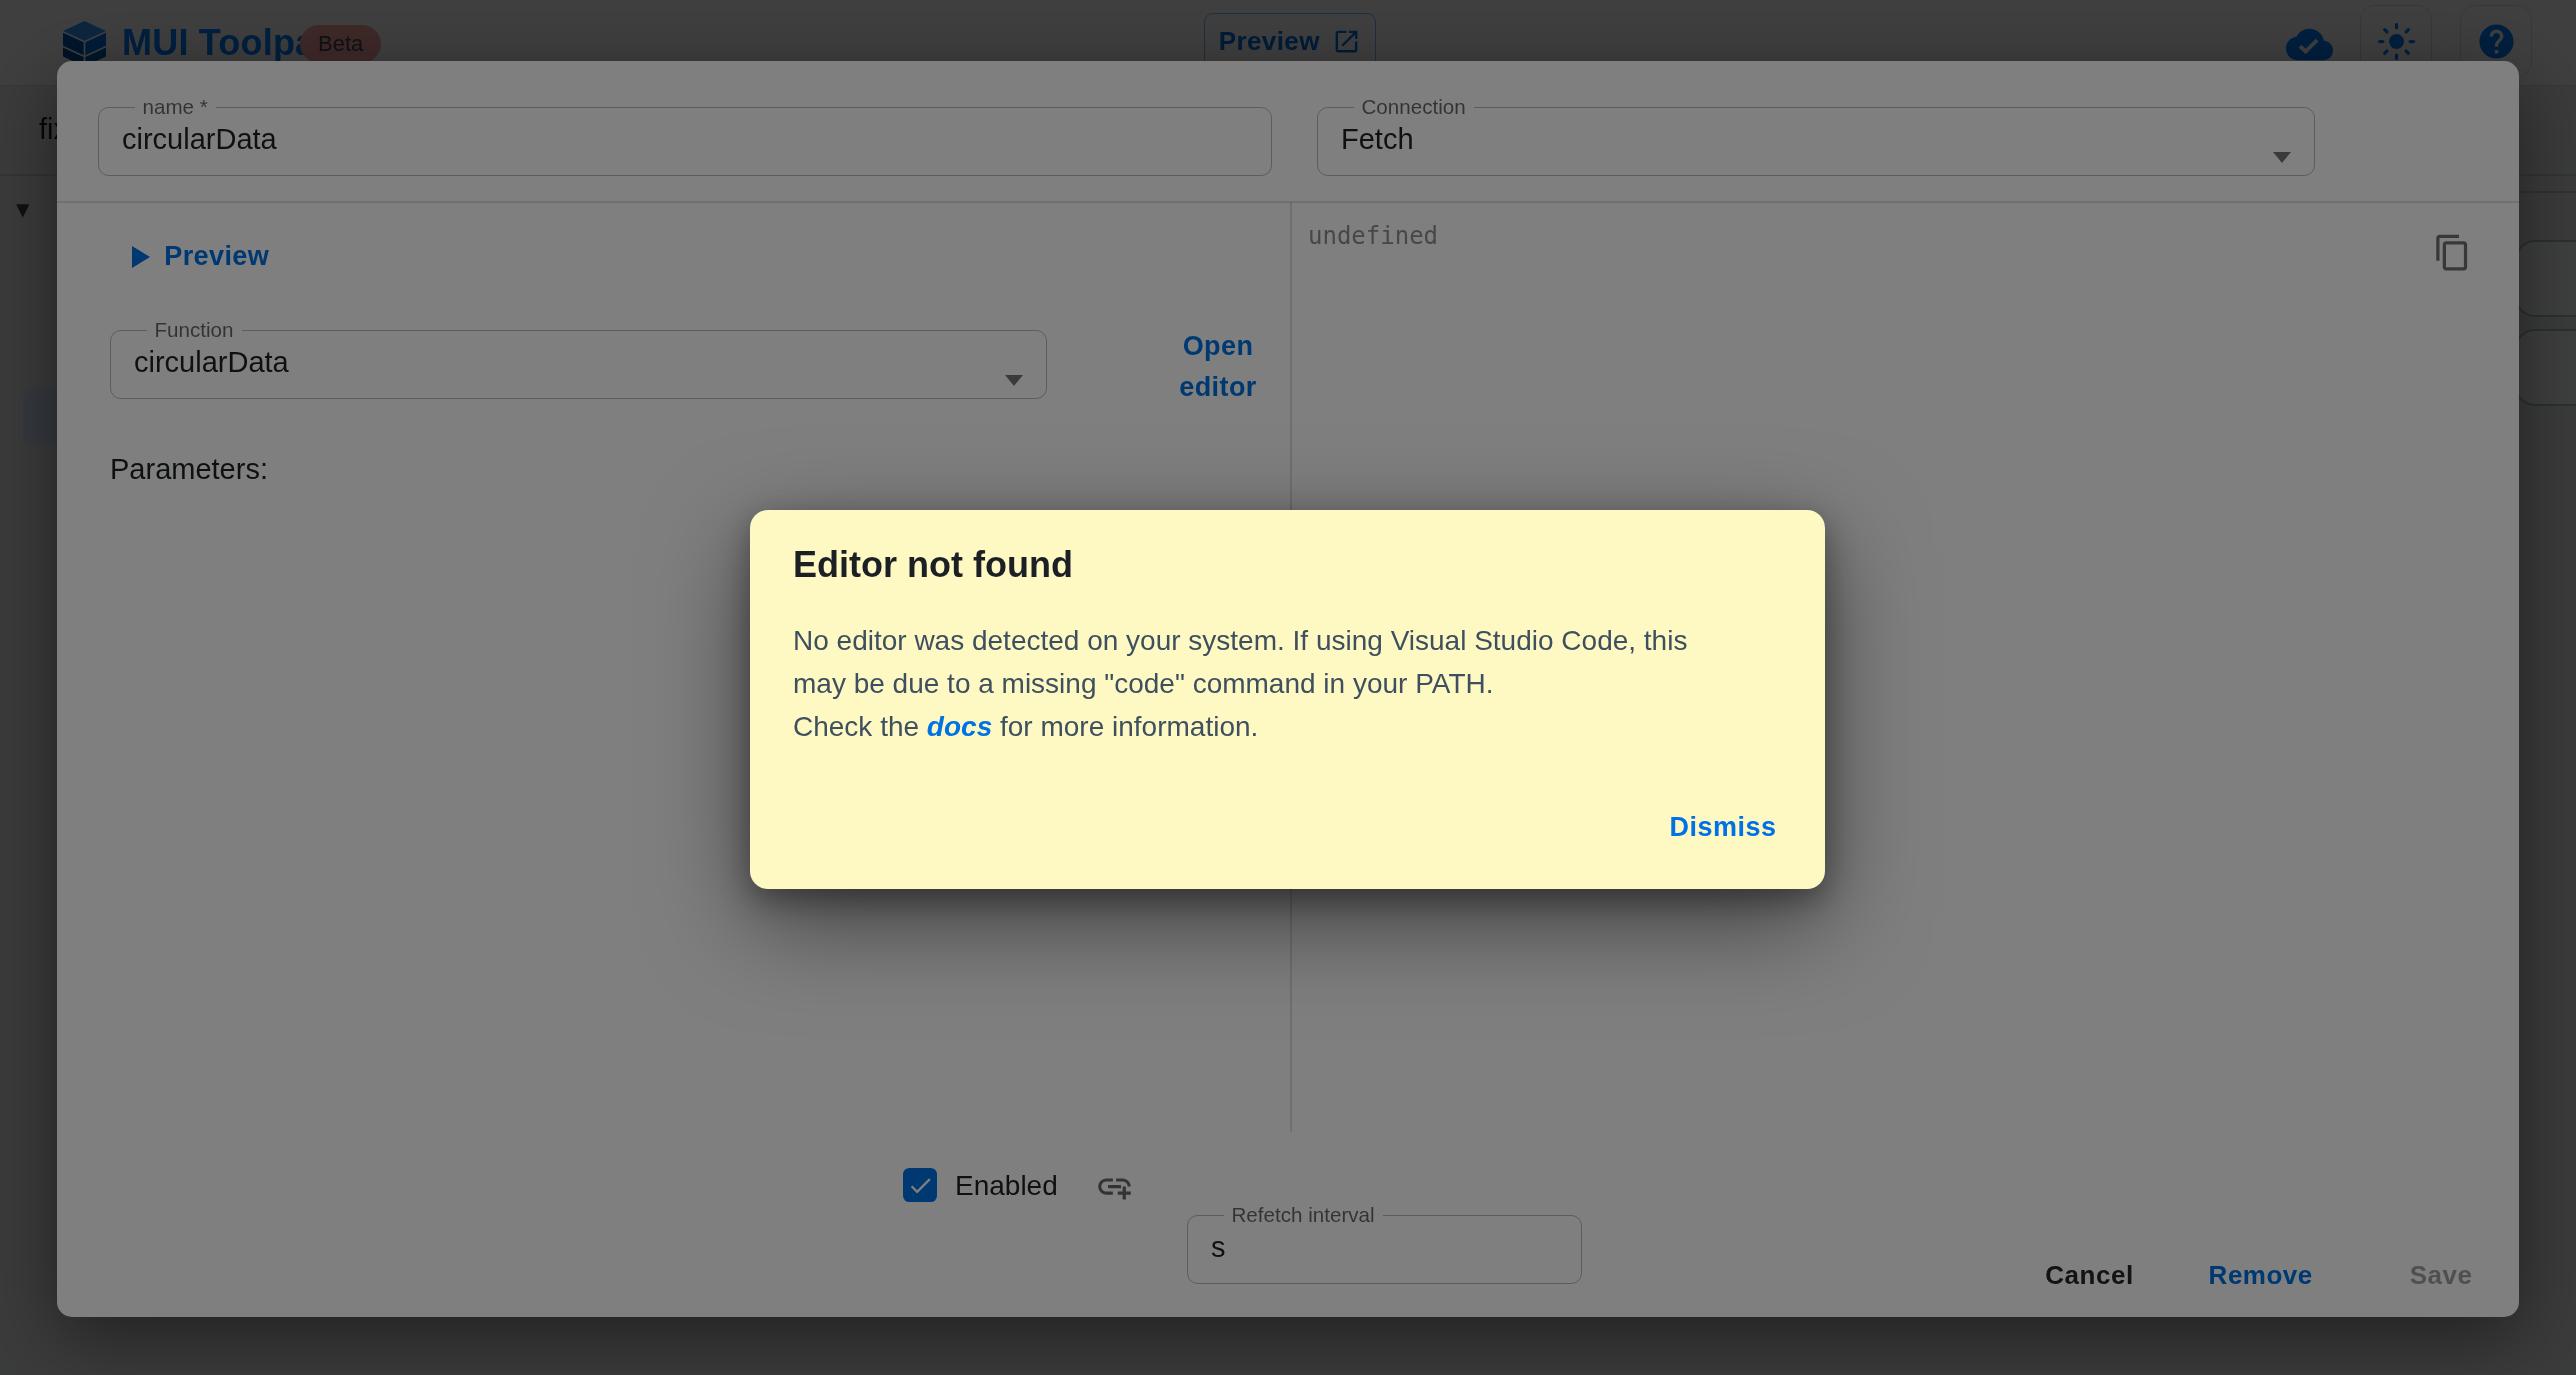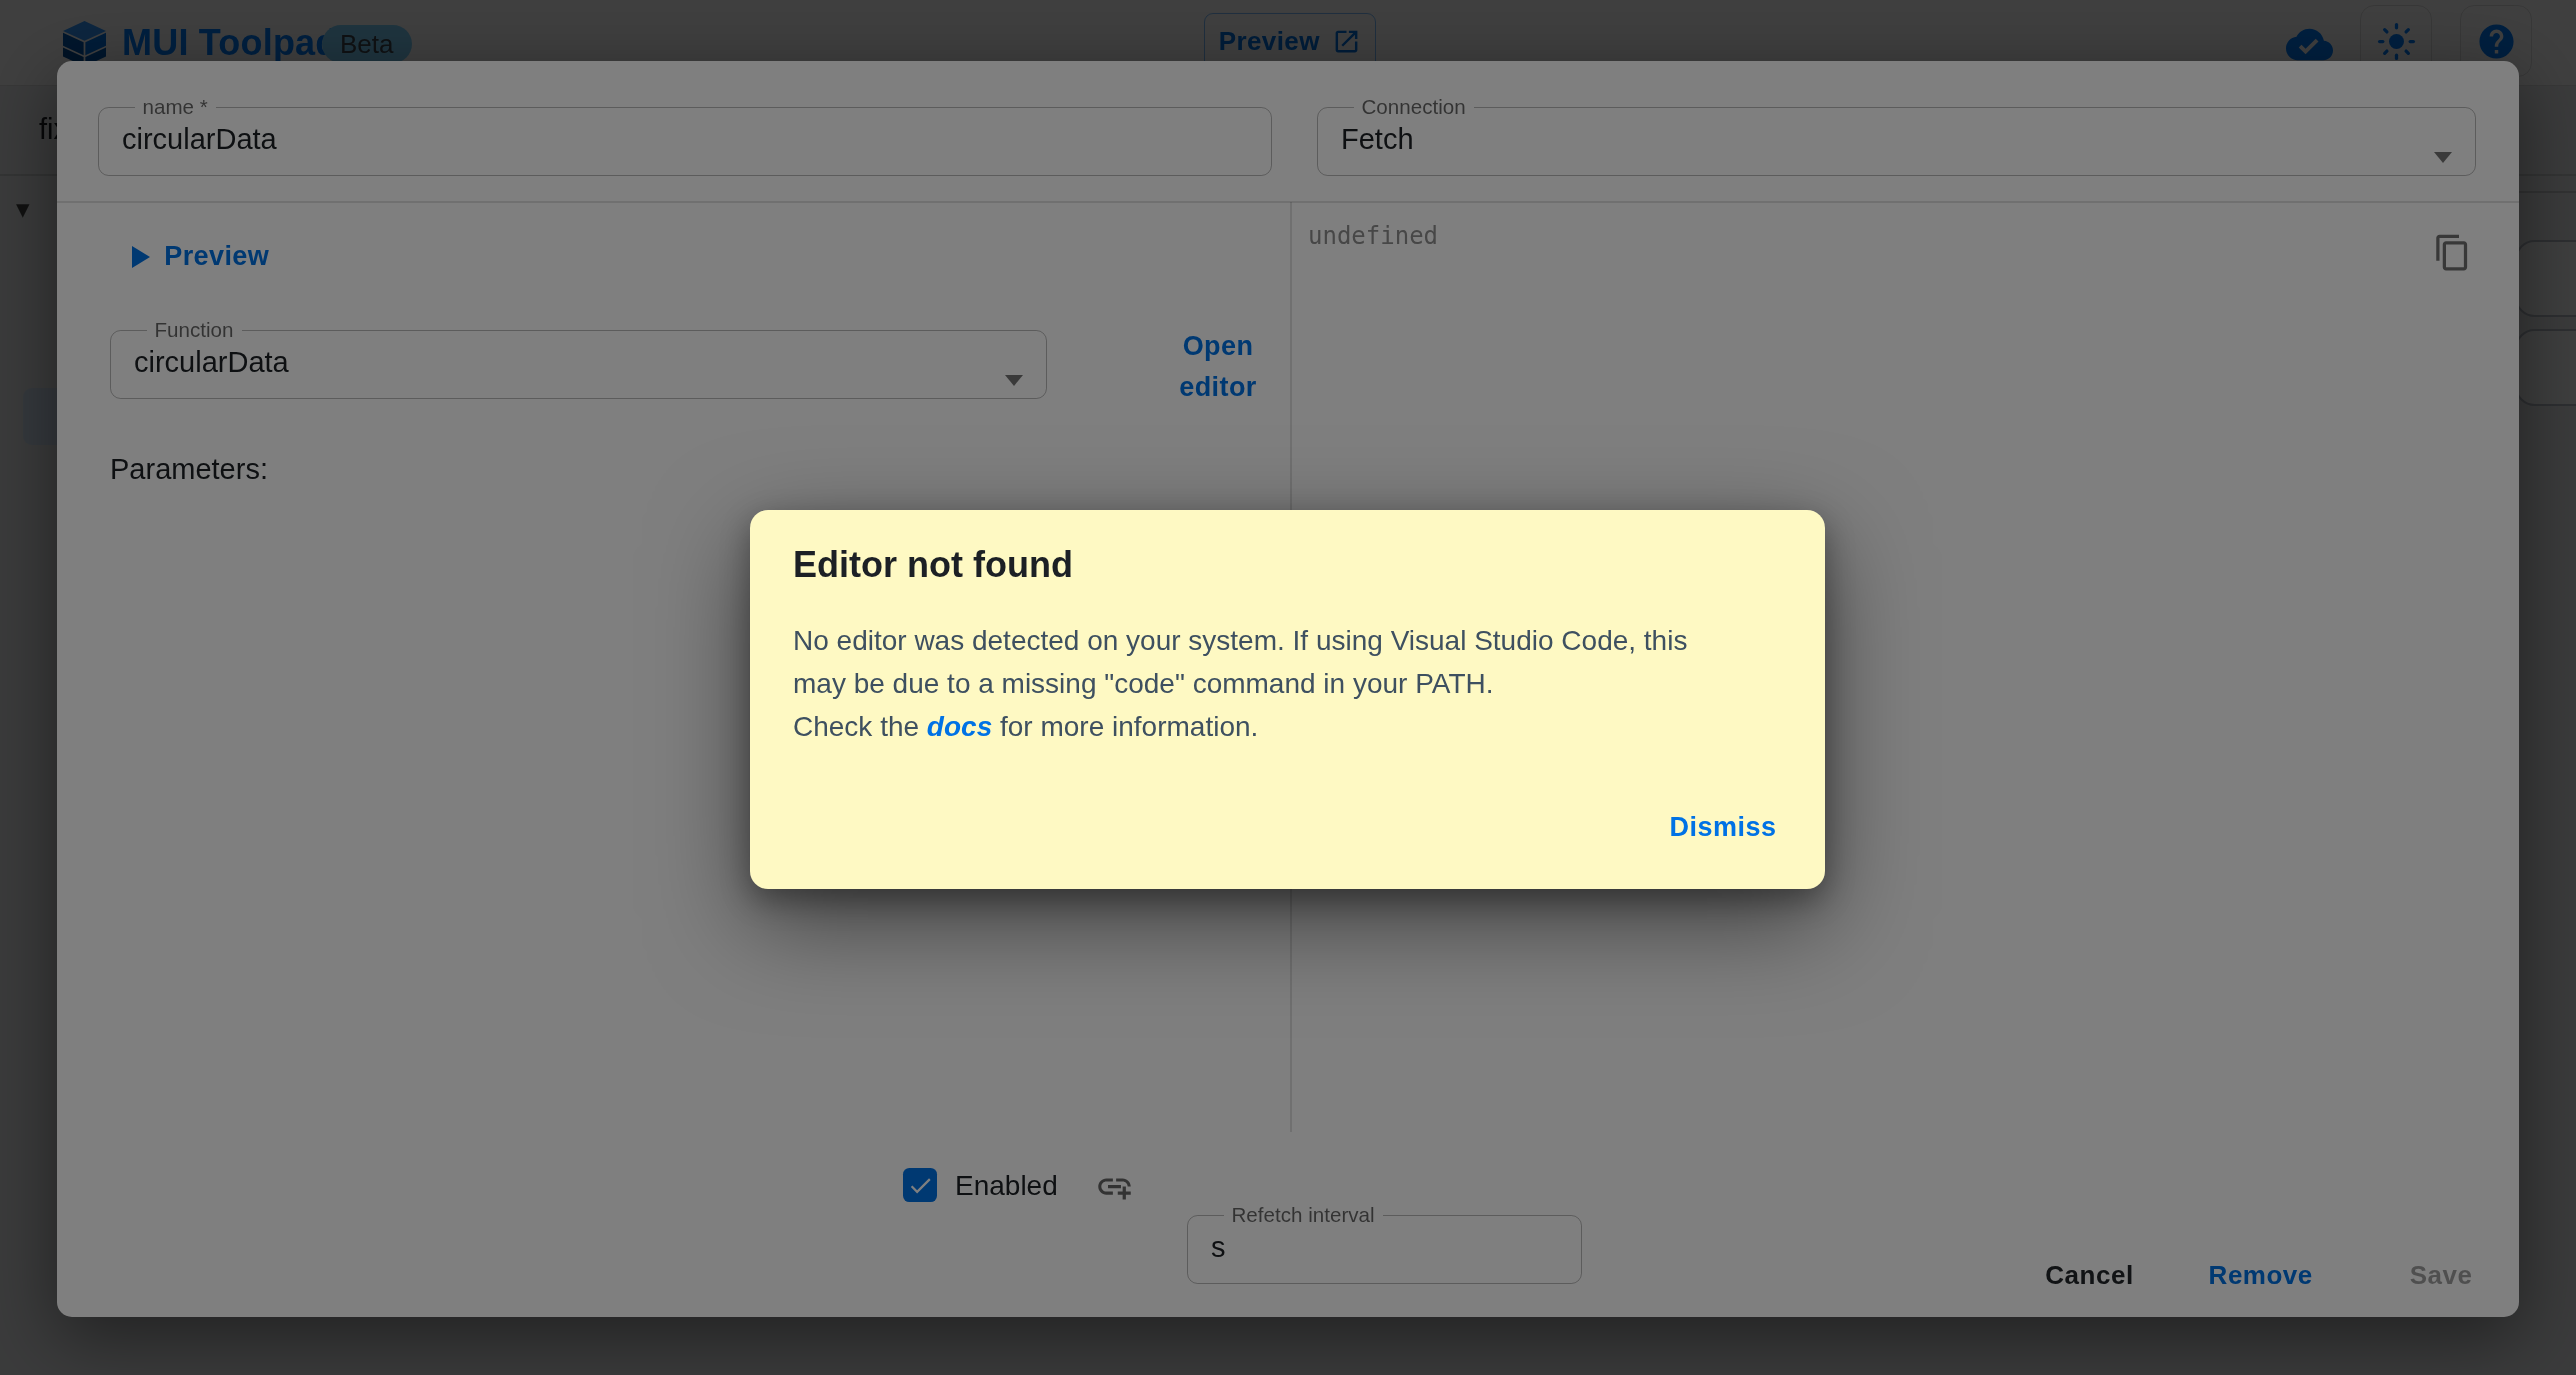--- a/index.html
+++ b/index.html
@@ -7,22 +7,22 @@
               font-family:"Liberation Sans", sans-serif; }
   .abs { position:absolute; }
 
   
   #base-app { position:absolute; inset:0; z-index:0; background:#eceff1; }
   #topbar { position:absolute; left:0; top:0; width:2576px; height:86px; background:#ffffff;
             border-bottom:1.8px solid rgba(0,0,0,0.12); }
   #logo { left:63px; top:20.6px; width:43px; height:45px; }
   #app-title { left:122px; top:0; height:86px; line-height:86px; font-size:36px; font-weight:700;
                color:#007FFF; letter-spacing:0.2px; }
-  #beta-chip { left:322px; top:25px; height:38px; line-height:38px; padding:0 18px; border-radius:19px;
-               background:#7dd3fc; color:#3e464e; font-size:26px; }
+  #beta-chip { left:300px; top:25px; height:38px; line-height:38px; padding:0 18px; border-radius:19px;
+               background:#fca5a5; color:#3e464e; font-size:22px; }
   #preview-btn { left:1204px; top:12.5px; width:172px; height:57px; border:1.8px solid rgba(0,127,255,0.5);
                  border-radius:9px; display:flex; align-items:center; justify-content:center; gap:12.5px;
                  color:#0072E5; font-size:26px; font-weight:600; letter-spacing:0.4px; cursor:pointer; }
   .topbar-iconbtn { top:5.4px; width:72px; height:72px; border:1.8px solid rgba(0,0,0,0.12); border-radius:14.3px;
                     display:flex; align-items:center; justify-content:center; color:#007FFF; cursor:pointer; }
   #cloud-wrap { left:2281px; top:16px; width:57px; height:57px; display:flex; align-items:center;
                 justify-content:center; color:#007FFF; }
   #theme-btn { left:2360px; }
   #help-btn  { left:2460px; }
   #nav-query-name { left:39px; top:113px; font-size:29px; color:#1C2025; }
@@ -43,21 +43,21 @@
                   background:#ffffff; border-radius:15px; box-shadow:0 19.7px 72px rgba(0,0,0,0.45); }
   fieldset.mui-field { position:absolute; border:1.8px solid rgba(0,0,0,0.28); border-radius:10.7px;
                        padding:0 0 0 23px; }
   fieldset.mui-field legend { margin-left:12.5px; padding:0 8px; font-size:20.6px; color:rgba(0,0,0,0.6);
                               line-height:1; }
   .field-value { font-size:29px; color:#1C2025; margin-top:5.4px; white-space:nowrap; overflow:hidden; }
   .select-arrow { position:absolute; right:23px; top:34px; width:0; height:0;
                   border-left:9.8px solid transparent; border-right:9.8px solid transparent;
                   border-top:11.6px solid rgba(0,0,0,0.54); }
   #fld-name { left:41px; top:36px; width:1174px; height:79px; }
-  #fld-connection { left:1260px; top:36px; width:1159px; height:79px; }
+  #fld-connection { left:1260px; top:36px; width:998px; height:79px; }
   #dlg-hdivider { left:0; top:140px; width:2462px; height:1.8px; background:rgba(0,0,0,0.12); }
   #dlg-vdivider { left:1233px; top:141px; width:1.8px; height:930px; background:rgba(0,0,0,0.12); }
   #preview-toggle { left:75px; top:175px; height:41px; display:flex; align-items:center; gap:14.3px;
                     color:#0072E5; cursor:pointer; }
   #preview-toggle .play { width:0; height:0; border-top:11.6px solid transparent;
                           border-bottom:11.6px solid transparent; border-left:18px solid #0072E5; }
   #preview-toggle .lbl { font-size:27px; font-weight:600; letter-spacing:0.4px; }
   #fld-function { left:53px; top:259px; width:937px; height:79px; }
   #open-editor { left:1085px; top:265px; width:152px; text-align:center; color:#0072E5; font-size:27px;
                  font-weight:600; line-height:41px; letter-spacing:0.4px; cursor:pointer; }

